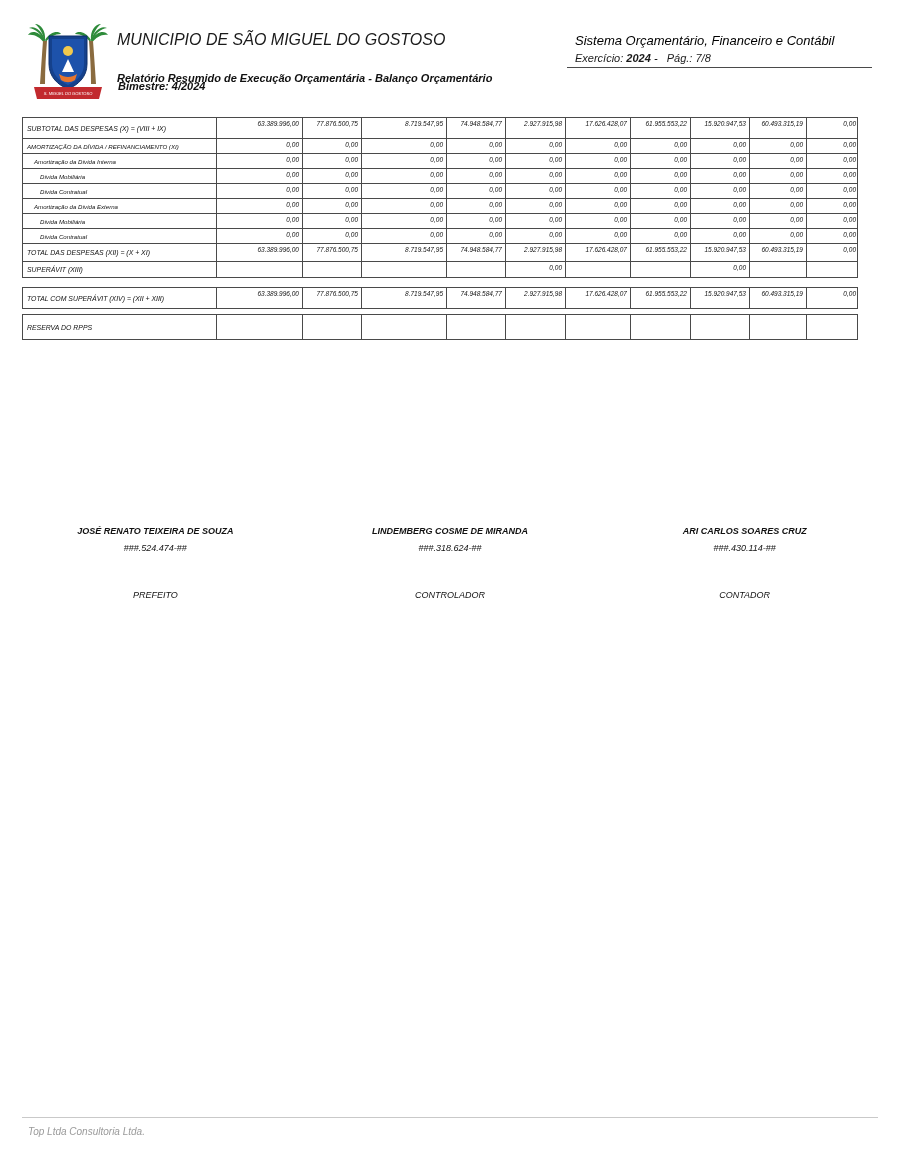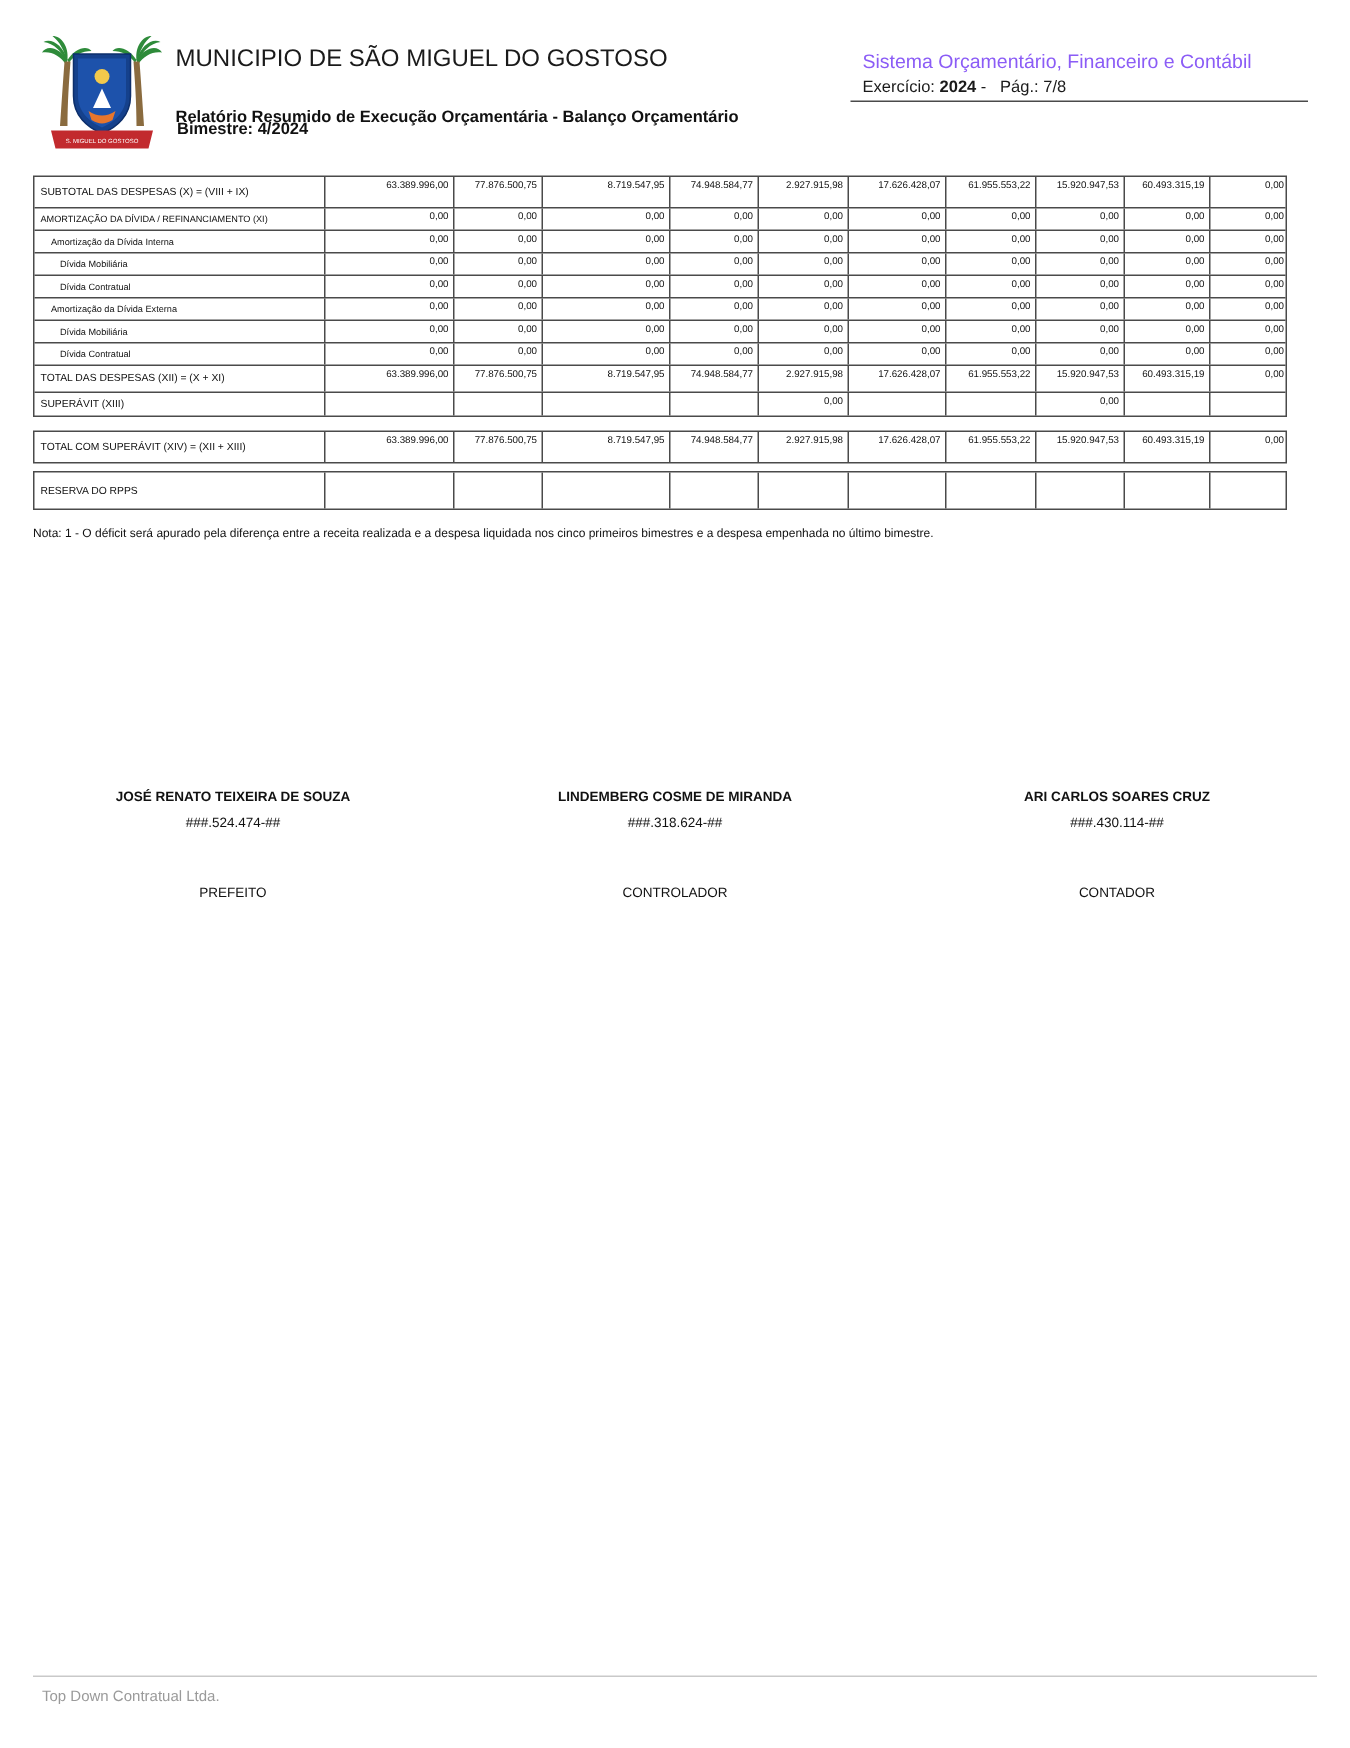--- a/index.html
+++ b/index.html
@@ -1,24 +1,24 @@
 <!DOCTYPE html>
 <html><head>
 <meta charset="utf-8">
 <style>
   * { margin:0; padding:0; box-sizing:border-box; }
   html,body { background:#ffffff; }
   body { width:900px; height:1165px; font-family:"Liberation Sans", sans-serif; position:relative; }
-  .page { position:absolute; left:0; top:0; width:900px; height:1165px; background:#fff; overflow:hidden; }
+  .page { position:absolute; left:0; top:0; width:900px; height:1165px; background:#fff; overflow:hidden;font-style:italic; }
 
   
   .logo { position:absolute; left:28px; top:24px; width:80px; height:84px; }
   .muni { position:absolute; left:117px; top:31px; font-size:16px; color:#1a1a1a; }
   .subtitle { position:absolute; left:117px; top:52px; font-size:11px; font-weight:bold; color:#111;margin-top:20px; }
-  .sys { position:absolute; left:575px; top:33px; font-size:13px; color:#8b5cf6; }
+  .sys { position:absolute; left:575px; top:33px; font-size:13px; color:#000000; }
   .exerc { position:absolute; left:575px; top:52px; font-size:11px; color:#1a1a1a; white-space:pre; }
   .exerc b { font-weight:bold; }
   .hdr-line { position:absolute; left:567px; top:67px; width:305px; border-top:1px solid #4a4a4a; }
   .bimestre { position:absolute; left:118px; top:80px; font-size:11px; font-weight:bold; color:#111; }
 
   
   .tables { position:absolute; left:22px; top:117px; width:836px; }
   .tbl { border:1px solid #4a4a4a; background:#fff; }
   .tbl.gap9 { margin-top:9px; }
   .tbl.gap5 { margin-top:5px; }
@@ -260,36 +260,35 @@
           <div class="tcell tval"></div>
           <div class="tcell tval"></div>
           <div class="tcell tval"></div>
           <div class="tcell tval"></div>
           <div class="tcell tval"></div>
           <div class="tcell tval"></div>
         </div>
       </div>
   </div>
 
-  <div class="note">Nota: 1 - O déficit será apurado pela diferença entre a receita realizada e a despesa liquidada nos cinco primeiros bimestres e a despesa empenhada no último bimestre.</div>
 
   <div class="sigs">
     <div class="sig">
       <div class="sig-name">JOSÉ RENATO TEIXEIRA DE SOUZA</div>
       <div class="sig-id">###.524.474-##</div>
       <div class="sig-role">PREFEITO</div>
     </div>
     <div class="sig">
       <div class="sig-name">LINDEMBERG COSME DE MIRANDA</div>
       <div class="sig-id">###.318.624-##</div>
       <div class="sig-role">CONTROLADOR</div>
     </div>
     <div class="sig">
       <div class="sig-name">ARI CARLOS SOARES CRUZ</div>
       <div class="sig-id">###.430.114-##</div>
       <div class="sig-role">CONTADOR</div>
     </div>
   </div>
 
   <div class="footer-line"></div>
-  <div class="footer-text">Top Down Contratual Ltda.</div>
+  <div class="footer-text">Top Ltda Consultoria Ltda.</div>
 
 </div>
 
 </body></html>

